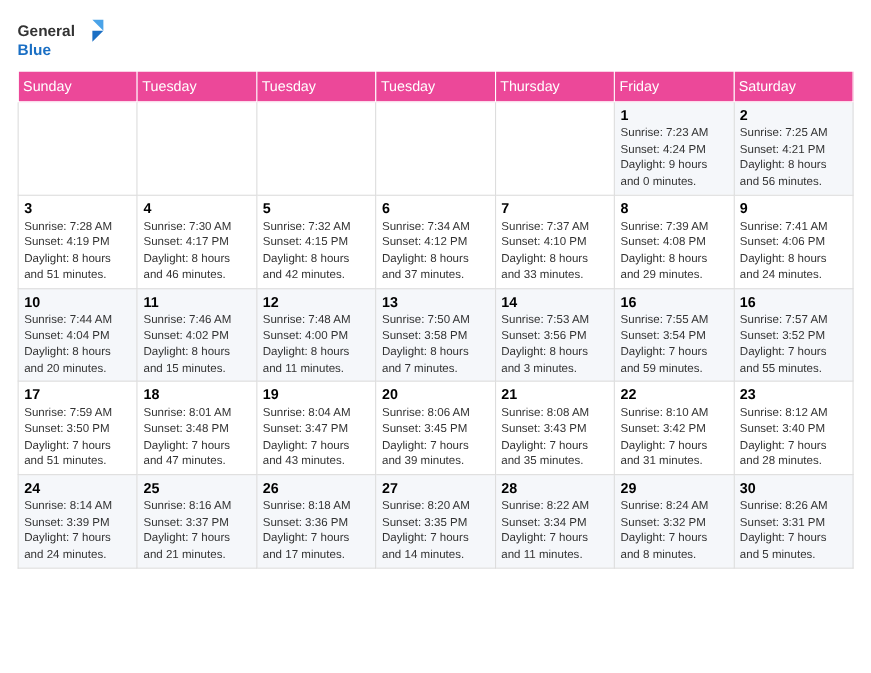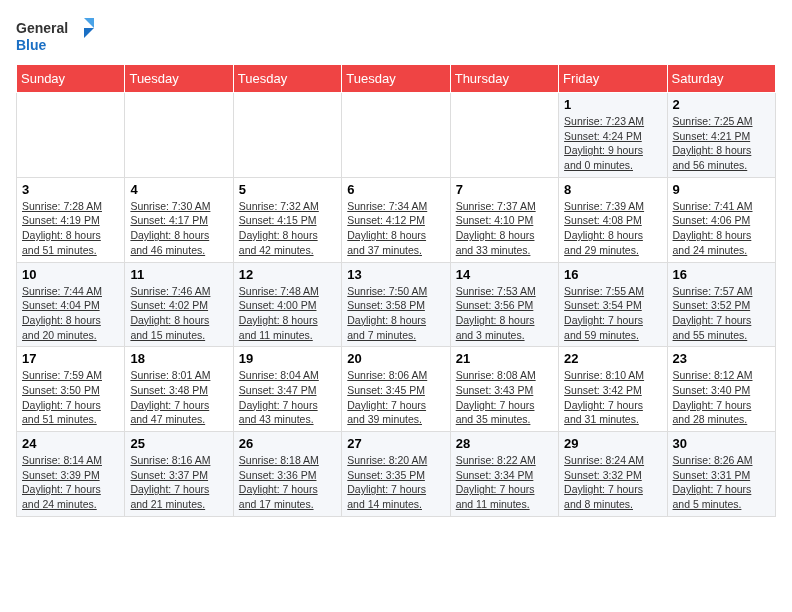--- a/index.html
+++ b/index.html
@@ -32,21 +32,21 @@
     .location-title {
       font-size: 16px;
       color: #444;
     }
     .calendar {
       width: 100%;
       border-collapse: collapse;
       font-size: 11px;
     }
     .calendar th {
-      background: #ef4444;
+      background: #ec4899;
       color: #fff;
       padding: 6px 4px;
       text-align: left;
       font-size: 13px;
       font-weight: normal;
       border: 1px solid #fff;
     }
     .calendar td {
       vertical-align: top;
       padding: 4px 5px;
@@ -64,21 +64,20 @@
     .day-number {
       font-size: 13px;
       font-weight: bold;
       display: block;
       margin-bottom: 2px;
     }
     .day-info {
       font-size: 10.5px;
       color: #333;
       line-height: 1.4;
-      text-decoration: underline;
     }
     .empty-cell {
       background: #fff !important;
     }
   </style>
 </head>
 <body>
 
 <div class="header-area">
   <div class="logo">

